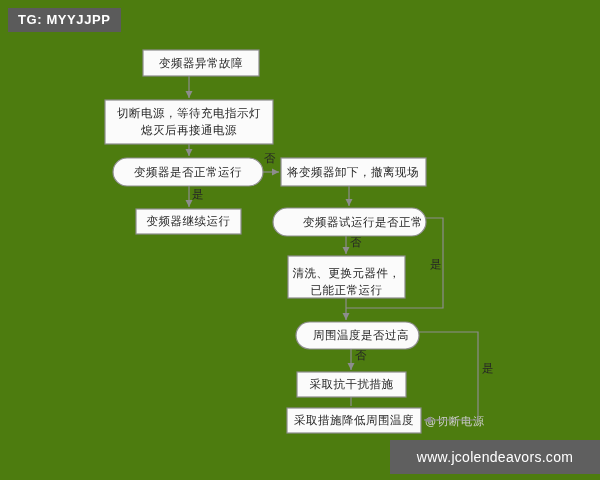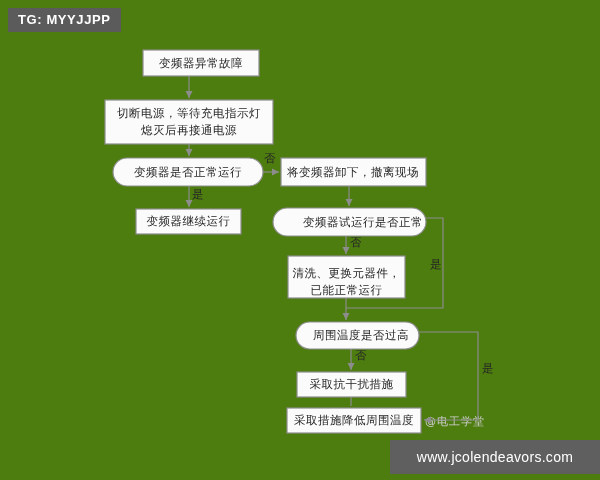--- a/index.html
+++ b/index.html
@@ -120,21 +120,21 @@
     pointer-events: none;
   }
 </style>
 </head>
 <body>
 
 <div id="page">
 
   <div id="tag-badge">TG: MYYJJPP</div>
 
-  <div id="watermark">@电工学堂</div>
+  <div id="watermark">@切断电源</div>
 
   <svg id="chart-svg" viewBox="0 0 600 480">
     <defs>
       <marker id="arrow" markerWidth="8" markerHeight="8" refX="6" refY="3" orient="auto" markerUnits="strokeWidth">
         <path d="M0,0 L6,3 L0,6 z" fill="#8d8d8d"></path>
       </marker>
     </defs>
 
     <line class="conn" x1="189" y1="76" x2="189" y2="98" marker-end="url(#arrow)"></line>
 

